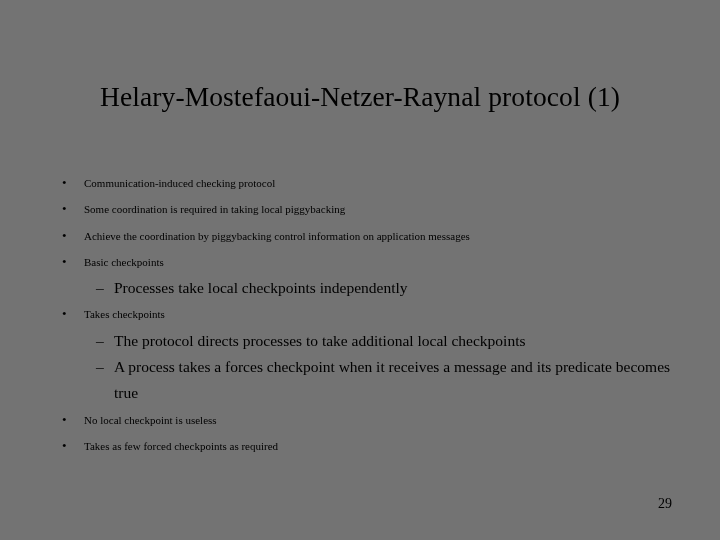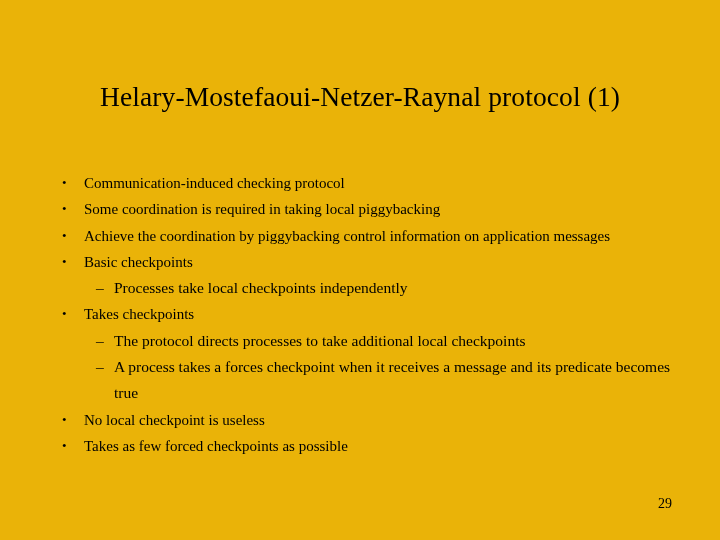--- a/index.html
+++ b/index.html
@@ -14,21 +14,21 @@
     font-family: "Liberation Serif", "DejaVu Serif", serif;
     color: #000000;
     position: relative;
   }
 
   .slide {
     position: absolute;
     inset: 0;
     width: 720px;
     height: 540px;
-    background: #eab308;
+    background: #737373;
   }
 
   
   .slide-title {
     position: absolute;
     left: 40px;
     top: 62px;
     width: 640px;
     text-align: center;
     font-size: 27.5px;
@@ -62,21 +62,21 @@
     width: 26px;
     flex: 0 0 26px;
     text-align: left;
     padding-left: 4px;
     box-sizing: border-box;
     font-size: 13px;
     line-height: 26.3px;
   }
   .lvl1 > .text {
     flex: 1 1 auto;
-    font-size: 15px;
+    font-size: 11px;
     line-height: 26.3px;
     font-family: Liberation Serif, serif;
   }
 
   
   .lvl2 {
     padding-left: 38px;
   }
   .lvl2 > .marker {
     width: 18px;
@@ -143,19 +143,19 @@
       <div class="bullet-row lvl2">
         <span class="marker">–</span>
         <span class="text">A process takes a forces checkpoint when it receives a message and its predicate becomes true</span>
       </div>
       <div class="bullet-row lvl1">
         <span class="marker">•</span>
         <span class="text">No local checkpoint is useless</span>
       </div>
       <div class="bullet-row lvl1">
         <span class="marker">•</span>
-        <span class="text">Takes as few forced checkpoints as possible</span>
+        <span class="text">Takes as few forced checkpoints as required</span>
       </div>
     </div>
 
   <div class="page-number">29</div>
 
 </div>
 
 </body></html>

